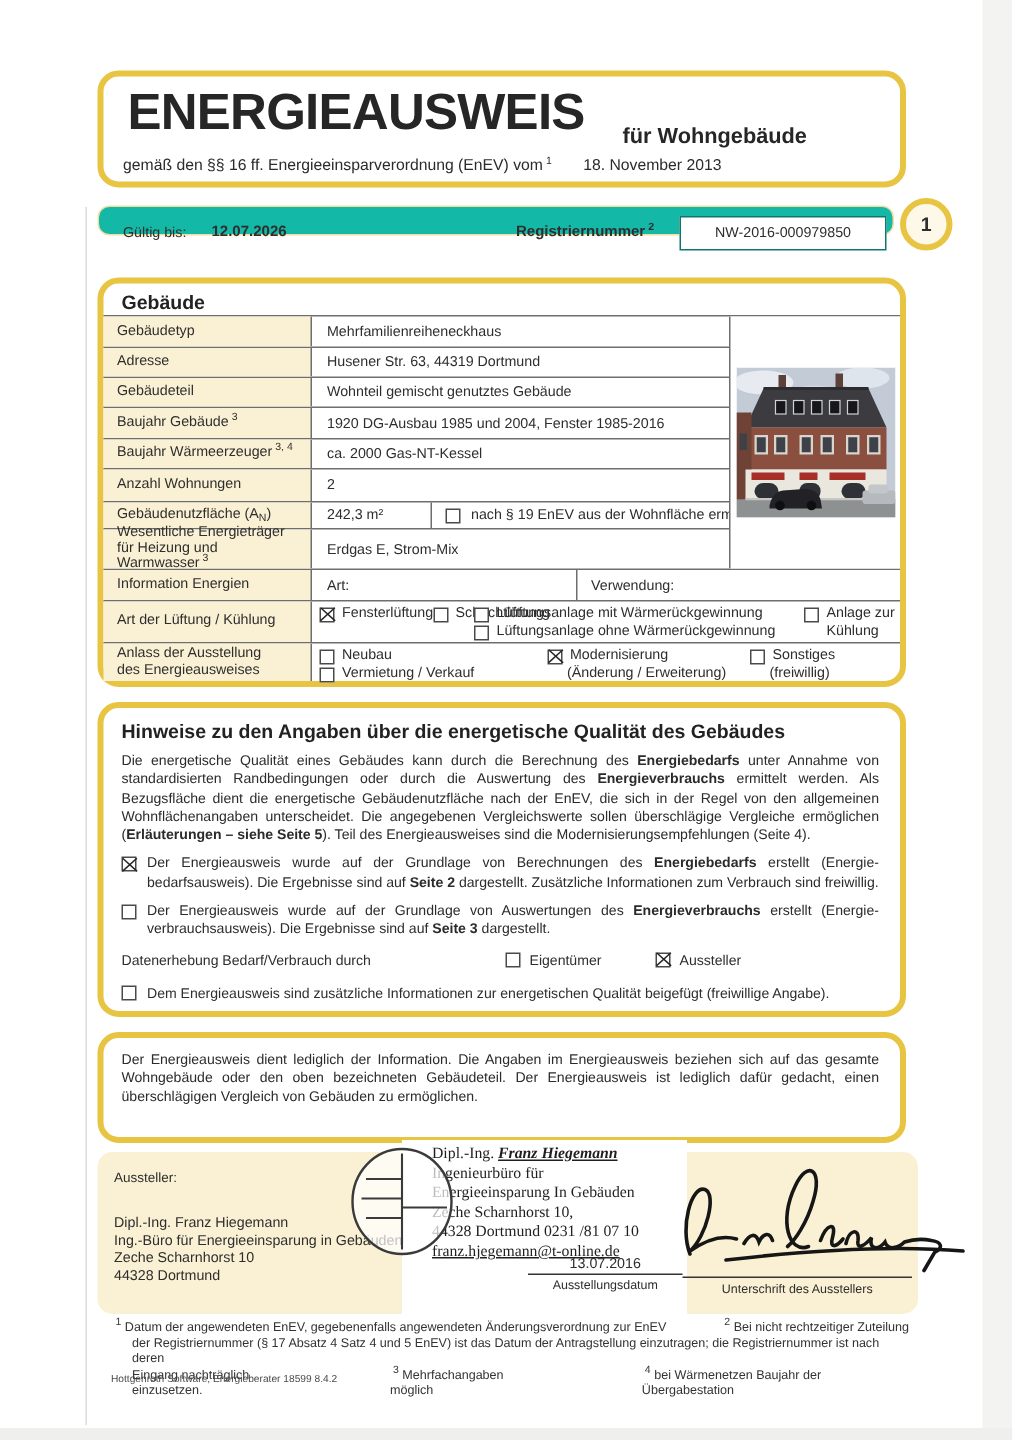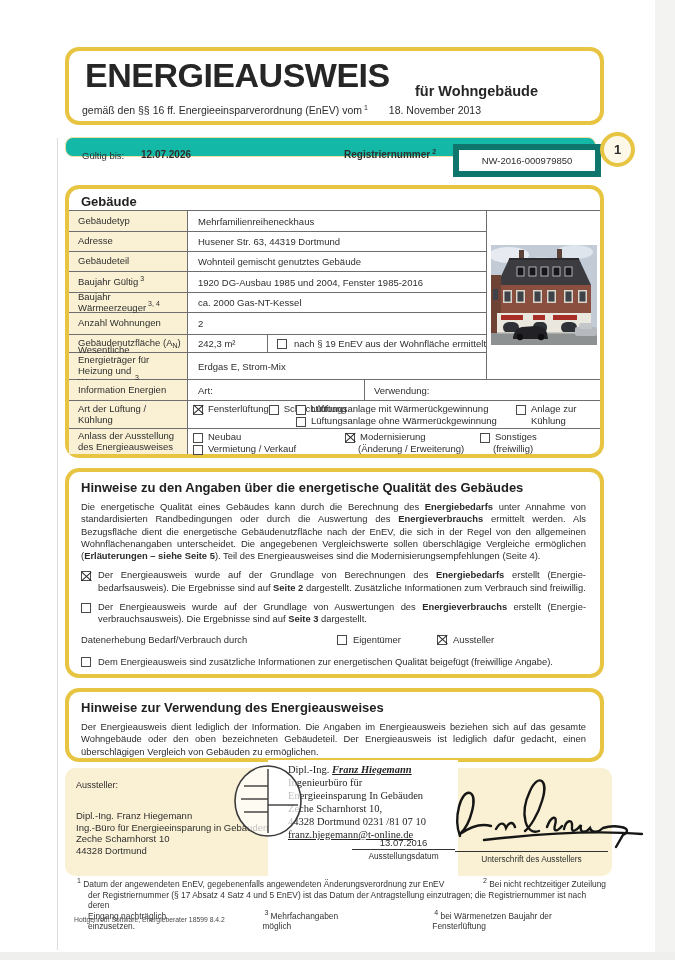--- a/index.html
+++ b/index.html
@@ -20,38 +20,38 @@
   .title-for{position:absolute;left:346px;top:32px;font-size:14.5px;font-weight:bold;color:#262626;}
   .law-line{position:absolute;left:13px;top:53px;font-size:10.5px;color:#2b2b2b;}
   .law-date{margin-left:18px;}
 
   
   .valid-bar{position:absolute;left:65px;top:137px;width:531px;height:20px;background:#14b8a6;
              border:1px solid #f0dfa2;border-radius:8px;box-sizing:border-box;}
   .valid-label{position:absolute;left:16px;top:12px;font-size:9.5px;}
   .valid-date{position:absolute;left:75px;top:11px;font-size:10px;font-weight:bold;}
   .reg-label{position:absolute;left:278px;top:11px;font-size:10px;font-weight:bold;}
-  .reg-box{position:absolute;left:387px;top:6px;width:136px;height:21px;background:#fff;border:6px solid #0f766e;
+  .reg-box{position:absolute;left:387px;top:6px;width:136px;height:21px;background:#fff;border:1px solid #0f766e;
            font-size:9.5px;display:flex;align-items:center;justify-content:center;}
   .page-circle{position:absolute;left:600px;top:132px;width:35px;height:35px;border:4px solid #e8c443;
                border-radius:50%;background:#fdf8e8;box-sizing:border-box;display:flex;align-items:center;
                justify-content:center;font-size:13px;font-weight:bold;}
 
   
   .ybox{position:absolute;left:65px;width:539px;border:4px solid #e8c443;border-radius:14px;background:#fff;box-sizing:border-box;}
   .sec-title{font-size:13px;font-weight:bold;color:#222;}
 
   
   .building-box{top:185px;height:273px;}
   .building-box .sec-title{position:absolute;left:12px;top:5px;}
   .tbl{position:absolute;left:0;top:21px;width:531px;height:244px;}
   .row{display:flex;border-top:1px solid #6e6e6e;box-sizing:border-box;align-items:stretch;}
   .r1{height:21px}.r2{height:20px}.r3{height:20px}.r4{height:21px}.r5{height:20px}.r6{height:22px}
   .r7{height:18px}.r8{height:27px}.r9{height:21px}.r10{height:28px}.r11{height:26px}
-  .cell-l{width:119px;flex:none;background:#faf1d4;border-right:1px solid #6e6e6e;box-sizing:border-box;
+  .cell-l{width:139px;flex:none;background:#faf1d4;border-right:1px solid #6e6e6e;box-sizing:border-box;
           padding:1px 4px 1px 9px;font-size:9.5px;display:flex;align-items:center;line-height:1.12;}
   .cell-v{flex:1;padding-left:10px;font-size:9.5px;display:flex;align-items:center;min-width:0;}
   .cell-m2{width:80px;flex:none;border-right:1px solid #6e6e6e;box-sizing:border-box;padding-left:10px;
            font-size:9.5px;display:flex;align-items:center;}
   .cell-art{width:177px;flex:none;border-right:1px solid #6e6e6e;box-sizing:border-box;padding-left:10px;
             font-size:9.5px;display:flex;align-items:center;}
   .cell-check{flex:1;display:flex;align-items:center;padding-left:9px;font-size:9.5px;}
   .photo-cell{position:absolute;right:0;top:1px;width:114px;height:168px;background:#fff;
               border-left:1px solid #6e6e6e;box-sizing:border-box;display:flex;align-items:center;justify-content:center;z-index:2;}
   .sub{font-size:7px;vertical-align:-2px;}
@@ -148,21 +148,21 @@
       <div class="row r2">
         <div class="cell-l">Adresse</div>
         <div class="cell-v">Husener Str. 63, 44319 Dortmund</div>
       </div>
       <div class="row r3">
         <div class="cell-l">Gebäudeteil</div>
         <div class="cell-v">Wohnteil gemischt genutztes Gebäude</div>
       </div>
       <div class="row r4">
         <div class="cell-l">
-            <span><span>Baujahr Gültig</span><sup class="fn">3</sup></span>
+            <span><span>Baujahr Gebäude</span><sup class="fn">3</sup></span>
           </div>
         <div class="cell-v">1920 DG-Ausbau 1985 und 2004, Fenster 1985-2016</div>
       </div>
       <div class="row r5">
         <div class="cell-l">
             <span><span>Baujahr Wärmeerzeuger</span><sup class="fn">3, 4</sup></span>
           </div>
         <div class="cell-v">ca. 2000 Gas-NT-Kessel</div>
       </div>
       <div class="row r6">
@@ -324,21 +324,20 @@
           <span>Aussteller</span>
         </span>
     </div>
     <div class="extra-line">
       <span class="cb" data-checked="false"></span>
       <span>Dem Energieausweis sind zusätzliche Informationen zur energetischen Qualität beigefügt (freiwillige Angabe).</span>
     </div>
   </div>
 
   <div class="ybox hints2">
-    <div class="sec-title">Hinweise zur Verwendung des Energieausweises</div>
     <div class="para">Der Energieausweis dient lediglich der Information. Die Angaben im Energieausweis beziehen sich auf das gesamte Wohngebäude oder den oben bezeichneten Gebäudeteil. Der Energieausweis ist lediglich dafür gedacht, einen überschlägigen Vergleich von Gebäuden zu ermöglichen.</div>
   </div>
 
   <div class="issuer-cream"></div>
   <div class="issuer-label">Aussteller:</div>
   <div class="issuer-address">
     <div>Dipl.-Ing. Franz Hiegemann</div>
     <div>Ing.-Büro für Energieeinsparung in Gebäuden</div>
     <div>Zeche Scharnhorst 10</div>
     <div>44328 Dortmund</div>
@@ -380,18 +379,18 @@
 
   <div class="footnotes">
     <div class="fn-line1">
       <span><sup class="fn">1</sup> <span>Datum der angewendeten EnEV, gegebenenfalls angewendeten Änderungsverordnung zur EnEV</span></span>
       <span class="fn-right"><sup class="fn">2</sup> <span>Bei nicht rechtzeitiger Zuteilung</span></span>
     </div>
     <div class="fn-indent">der Registriernummer (§ 17 Absatz 4 Satz 4 und 5 EnEV) ist das Datum der Antragstellung einzutragen; die Registriernummer ist nach deren</div>
     <div class="fn-line3">
       <span>Eingang nachträglich einzusetzen.</span>
       <span class="fn-g3"><sup class="fn">3</sup> <span>Mehrfachangaben möglich</span></span>
-      <span class="fn-g4"><sup class="fn">4</sup> <span>bei Wärmenetzen Baujahr der Fensterlüftung</span></span>
+      <span class="fn-g4"><sup class="fn">4</sup> <span>bei Wärmenetzen Baujahr der Übergabestation</span></span>
     </div>
   </div>
 
   <div class="footer-note">Hottgenroth Software, Energieberater 18599 8.4.2</div>
 </div>
 
 </body></html>

